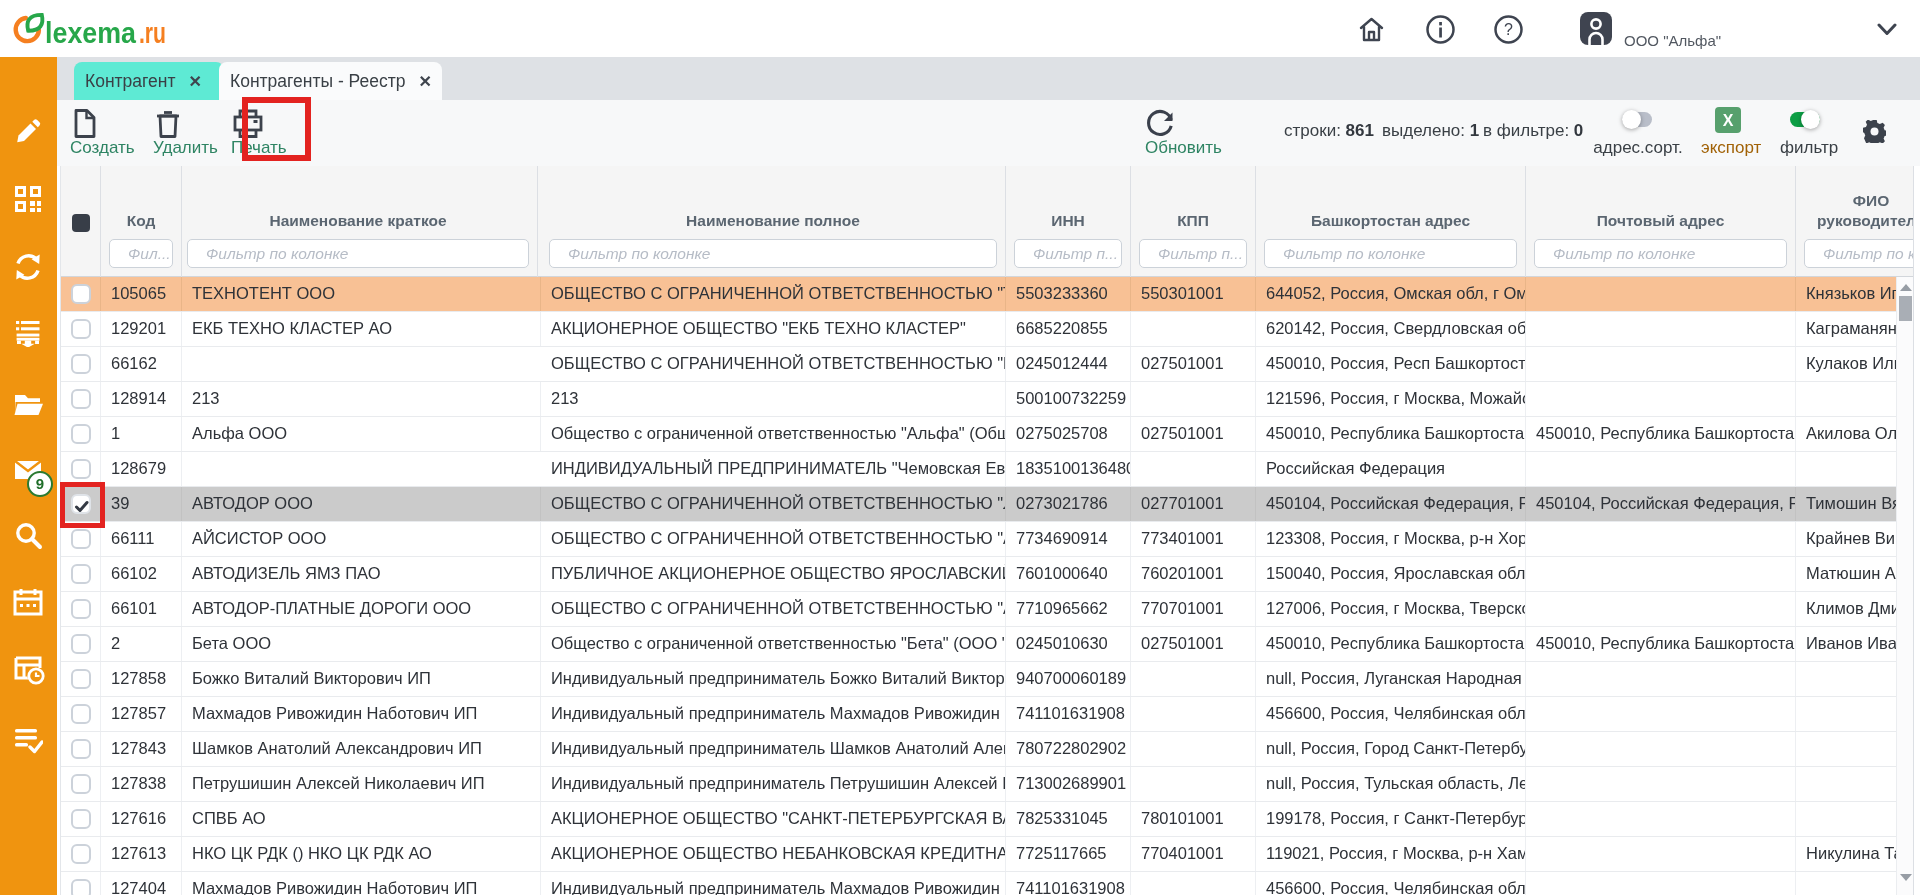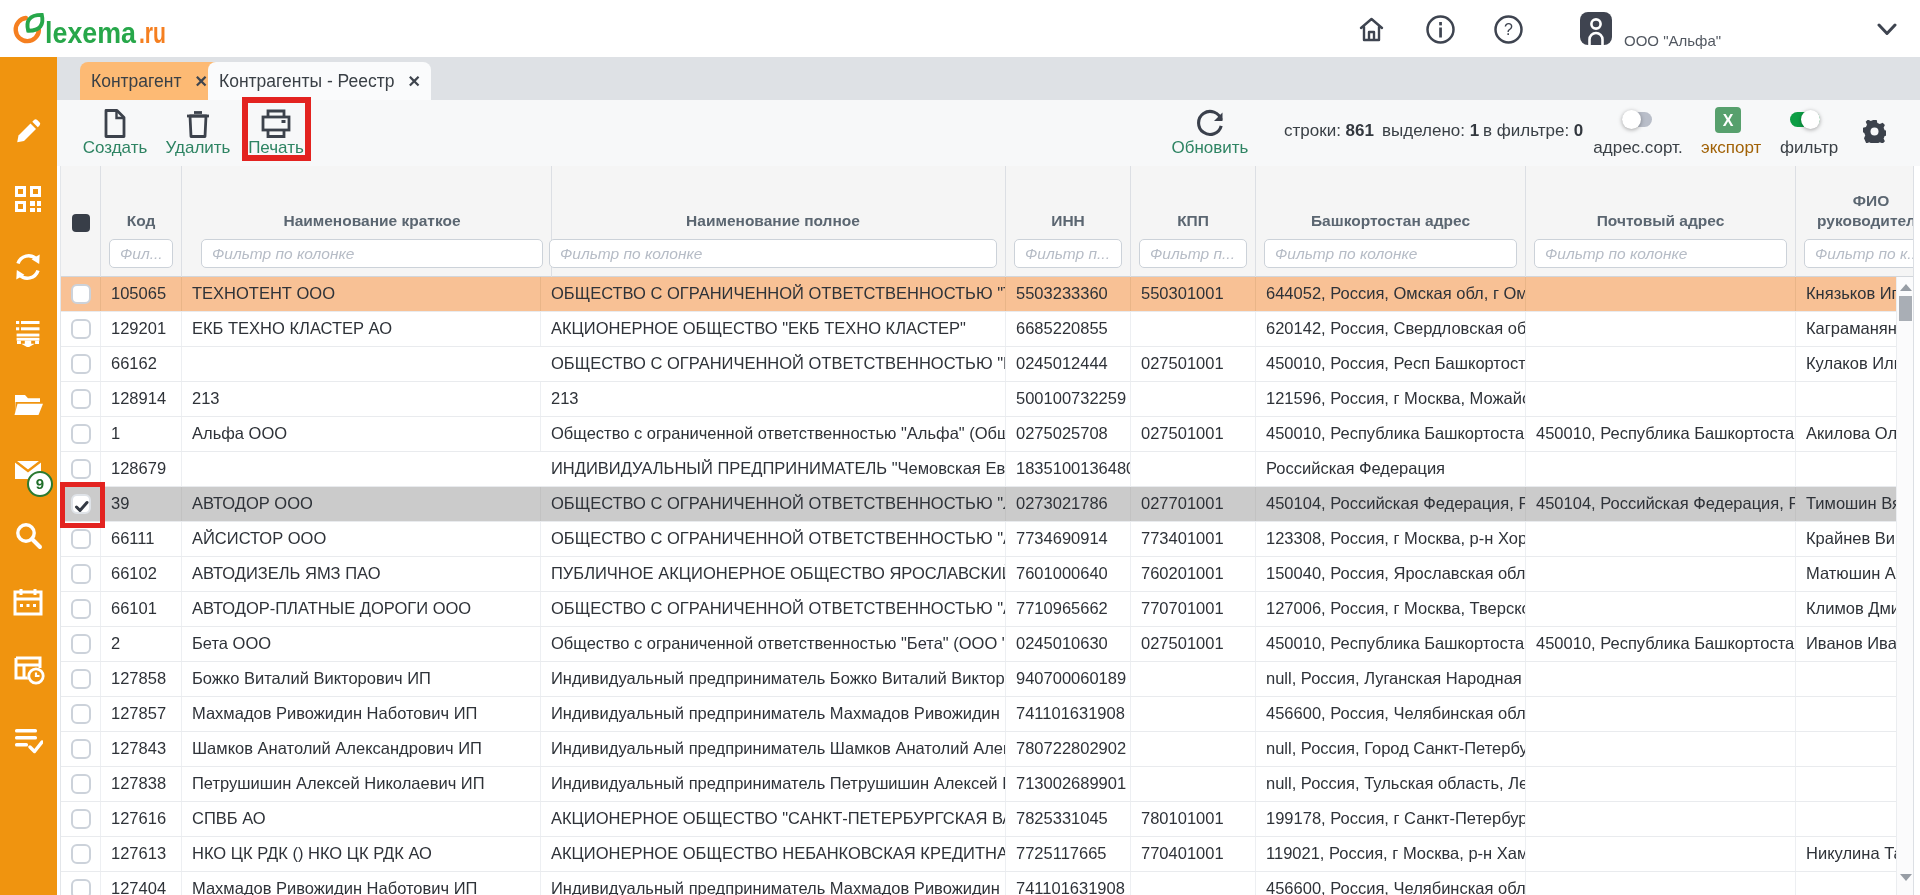--- a/index.html
+++ b/index.html
@@ -9,37 +9,37 @@
 .tbico{position:absolute;top:14px;color:#3e4450}
 #uname{position:absolute;left:1624px;top:32px;font-size:15px;color:#525861}
 
 #sidebar{position:absolute;left:0;top:57px;width:57px;height:838px;background:#f0940f}
 .sic{position:absolute;left:13px}
 #badge{position:absolute;left:27px;top:414px;width:26px;height:26px;border-radius:50%;background:#fff;border:2px solid #2b7a31;color:#1e6d28;font-size:15px;font-weight:bold;text-align:center;line-height:22px}
 
 #tabbar{position:absolute;left:57px;top:57px;width:1863px;height:43px;background:#dee1e5}
 .tab{position:absolute;top:5px;height:38px;border-radius:8px 8px 0 0;font-size:17.5px;color:#3a4046;line-height:38px;text-align:left;padding-left:11px}
 .tab .x{font-weight:bold;color:#3f454e;font-size:16px;margin-left:13px}
-#tab1{left:23px;width:150px;background:#fdba74}
-#tab2{left:151px;width:223px;background:#fafbfc}
+#tab1{left:17px;width:150px;background:#5eead4}
+#tab2{left:162px;width:223px;background:#fafbfc}
 
 #toolbar{position:absolute;left:57px;top:100px;width:1863px;height:66px;background:#f7f8f9}
-.tbtn{position:absolute;top:5px;width:90px;height:58px;text-align:center}
+.tbtn{position:absolute;top:5px;width:90px;height:58px;text-align:left}
 .tbtn .lb{position:absolute;left:0;right:0;top:33px;font-size:17px;color:#2e8463}
 .tbtn svg{margin-top:3px}
 .cnt{position:absolute;top:21px;font-size:17px;color:#3a4046}
 .cnt b{font-weight:bold;color:#33383f}
 .tglb{position:absolute;top:38px;font-size:17px;color:#3a4046;text-align:center}
 .grn{color:#a16207}
 
 #grid{position:absolute;left:60px;top:166px;width:1853px;height:729px;overflow:hidden;background:#fff;border-left:1px solid #e3e6ea}
 #ghead{position:relative;width:1900px;height:111px;background:#f5f5f5;border-bottom:1px solid #d2d6db}
 .th{position:absolute;top:0;height:111px;border-right:1px solid #dcdfe4}
 .th .hl{position:absolute;left:0;right:0;bottom:46px;text-align:center;font-size:15.5px;font-weight:bold;color:#5b6671;line-height:20px}
-.th .fi{position:absolute;left:8px;right:8px;bottom:9px;height:29px;background:#fff;border:1px solid #ccd2d9;border-radius:5px;font-style:italic;font-size:15.5px;color:#b6bcc6;line-height:27px;padding-left:10px;white-space:nowrap;overflow:hidden}
+.th .fi{position:absolute;left:8px;right:8px;bottom:9px;height:29px;background:#fff;border:1px solid #ccd2d9;border-radius:5px;font-style:italic;font-size:15.5px;color:#b6bcc6;line-height:27px;padding-left:18px;white-space:nowrap;overflow:hidden}
 .tr{position:relative;width:1900px;height:35px;background:#fff;border-bottom:1px solid #e9ebee;white-space:nowrap}
 .tr.orange{background:#f8c195}
 .tr.sel{background:#cbcbcb}
 .td{position:absolute;top:0;height:34px;line-height:33px;font-size:16.5px;color:#2e3238;overflow:hidden;padding-left:10px;border-right:1px solid #edeff2}
 .tr.orange .td{border-right-color:#e9b588}
 .tr.sel .td{border-right-color:#c2c2c2}
 .c0{left:0;width:40px;padding-left:0}
 .c1{left:40px;width:81px}
 .c2{left:121px;width:359px}
 .c3{left:480px;width:465px}
@@ -229,21 +229,21 @@
 
 <div id="grid">
   <div id="ghead">
     <div class="th c0" style="left:0;width:40px">
         <span id="hcb"></span>
       </div>
     <div class="th" style="left:40px;width:81px">
         <div class="hl">Код</div>
         <div class="fi">Фил...</div>
       </div>
-    <div class="th" style="left:132px;width:359px">
+    <div class="th" style="left:118px;width:359px">
         <div class="hl">Наименование краткое</div>
         <div class="fi">Фильтр по колонке</div>
       </div>
     <div class="th" style="left:480px;width:465px">
         <div class="hl">Наименование полное</div>
         <div class="fi">Фильтр по колонке</div>
       </div>
     <div class="th" style="left:945px;width:125px">
         <div class="hl">ИНН</div>
         <div class="fi">Фильтр п...</div>

